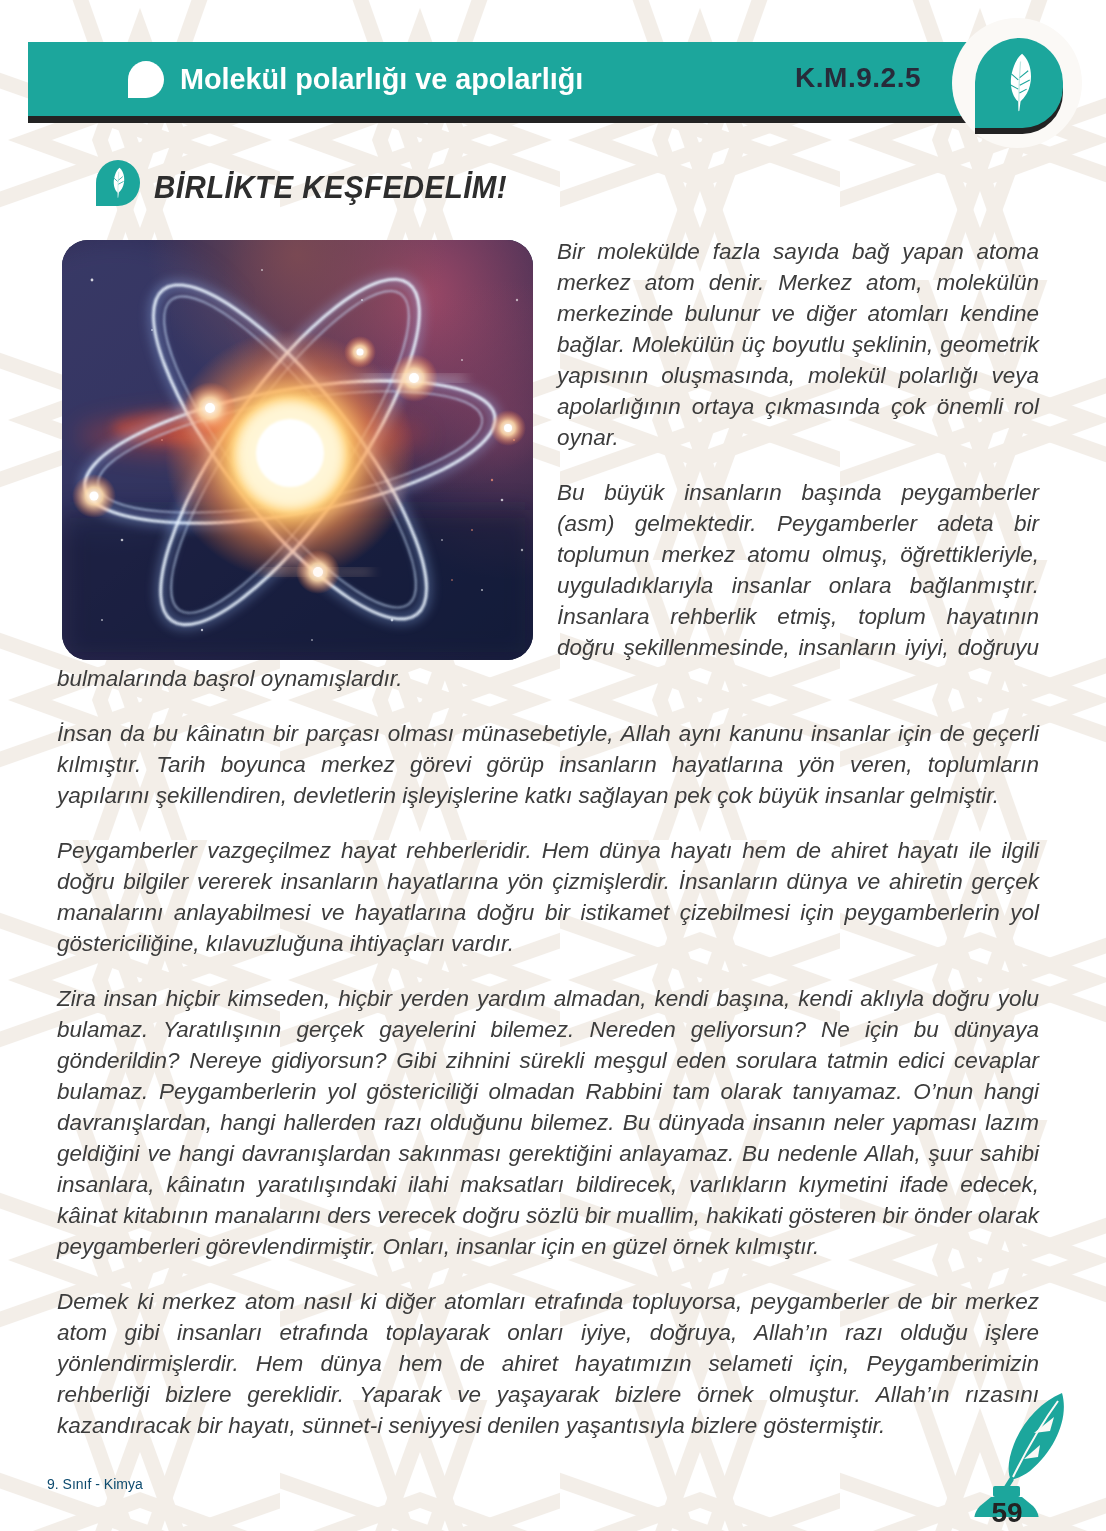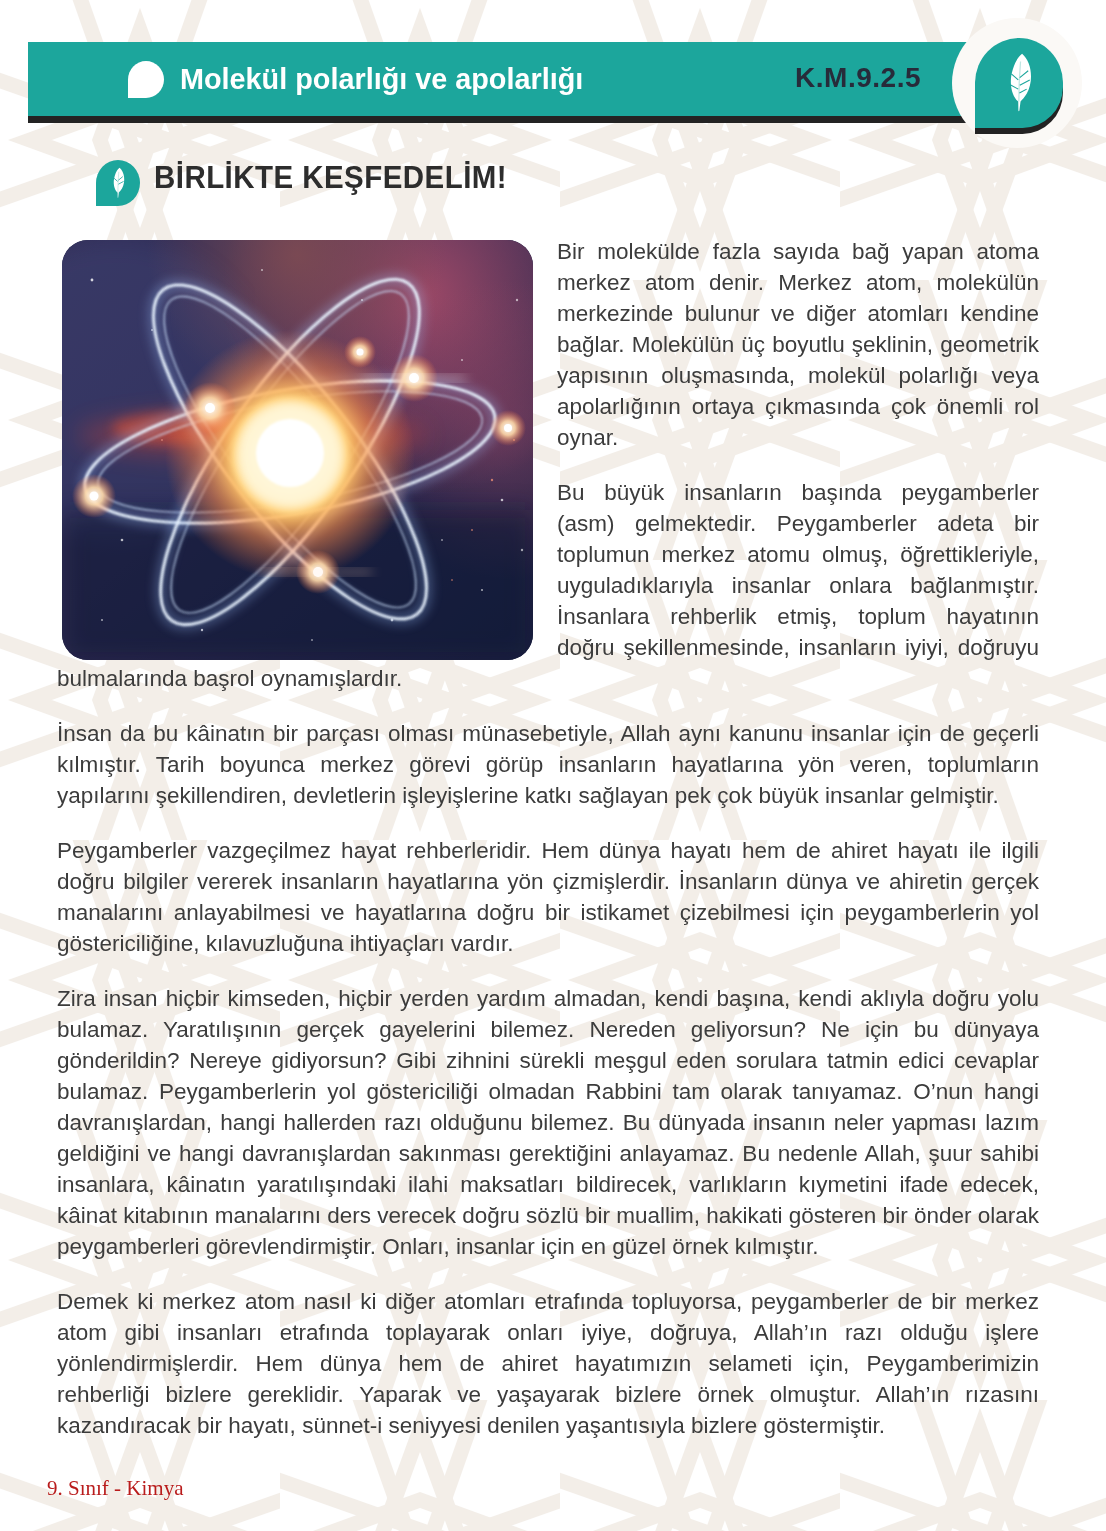--- a/index.html
+++ b/index.html
@@ -35,46 +35,46 @@
   }
   .corner-badge{
     position:absolute;left:975px;top:38px;width:88px;height:90px;
     background:#1ca69c;border-radius:50% 50% 46% 0;
     box-shadow:0 6px 0 #232323;z-index:4;
     display:flex;align-items:center;justify-content:center;
   }
 
   
   .discover{
-    position:absolute;left:96px;top:160px;display:flex;align-items:flex-start;z-index:2;
+    position:absolute;left:96px;top:160px;display:flex;align-items:flex-end;z-index:2;font-style:italic;
   }
   .drop-teal{
     width:44px;height:46px;background:#1ca69c;border-radius:50% 50% 50% 0;
     display:flex;align-items:center;justify-content:center;flex:0 0 auto;
   }
   .discover-title{
     margin:0 0 0 14px;font-size:31px;font-weight:800;color:#2d2d2d;
     transform:scaleX(.95);transform-origin:left center;letter-spacing:.5px;white-space:nowrap;
   }
 
   
   .content{
     position:absolute;left:57px;top:236px;width:991px;z-index:2;
     font-size:22.5px;line-height:31px;color:#3c3c3c;text-align:justify;
   }
-  .content p{margin:0 9px 24px 0;}
+  .content p{margin:0 9px 24px 0;font-style:italic;}
   .atom-figure{
     float:left;width:471px;height:420px;margin:4px 24px 0 5px;
     border-radius:26px;overflow:hidden;background:#1d2244;
   }
   .atom-figure svg{display:block;}
 
   
   .footer-label{
-    position:absolute;left:47px;top:1476px;font-size:21px;color:#b91c1c;z-index:2;font-family:Liberation Serif, serif;
+    position:absolute;left:47px;top:1476px;font-size:14px;color:#0c4a6e;z-index:2;
   }
   .page-badge{
     position:absolute;right:28px;bottom:14px;width:112px;height:128px;z-index:2;
   }
   .page-badge svg{position:absolute;left:0;top:0;}
   .page-num{
     position:absolute;left:14px;top:110px;width:54px;text-align:center;
     font-size:28px;font-weight:bold;color:#232323;line-height:1;
   }
 </style>
@@ -247,14 +247,28 @@
     <p>Bir molekülde fazla sayıda bağ yapan atoma merkez atom denir. Merkez atom, molekülün merkezinde bulunur ve diğer atomları kendine bağlar. Molekülün üç boyutlu şeklinin, geometrik yapısının oluşmasında, molekül polarlığı veya apolarlığının ortaya çıkmasında çok önemli rol oynar.</p>
     <p>Bu büyük insanların başında peygamberler (asm) gelmektedir. Peygamberler adeta bir toplumun merkez atomu olmuş, öğrettikleriyle, uyguladıklarıyla insanlar onlara bağlanmıştır. İnsanlara rehberlik etmiş, toplum hayatının doğru şekillenmesinde, insanların iyiyi, doğruyu bulmalarında başrol oynamışlardır.</p>
     <p>İnsan da bu kâinatın bir parçası olması münasebetiyle, Allah aynı kanunu insanlar için de geçerli kılmıştır. Tarih boyunca merkez görevi görüp insanların hayatlarına yön veren, toplumların yapılarını şekillendiren, devletlerin işleyişlerine katkı sağlayan pek çok büyük insanlar gelmiştir.</p>
     <p>Peygamberler vazgeçilmez hayat rehberleridir. Hem dünya hayatı hem de ahiret hayatı ile ilgili doğru bilgiler vererek insanların hayatlarına yön çizmişlerdir. İnsanların dünya ve ahiretin gerçek manalarını anlayabilmesi ve hayatlarına doğru bir istikamet çizebilmesi için peygamberlerin yol göstericiliğine, kılavuzluğuna ihtiyaçları vardır.</p>
     <p>Zira insan hiçbir kimseden, hiçbir yerden yardım almadan, kendi başına, kendi aklıyla doğru yolu bulamaz. Yaratılışının gerçek gayelerini bilemez. Nereden geliyorsun? Ne için bu dünyaya gönderildin? Nereye gidiyorsun? Gibi zihnini sürekli meşgul eden sorulara tatmin edici cevaplar bulamaz. Peygamberlerin yol göstericiliği olmadan Rabbini tam olarak tanıyamaz. O’nun hangi davranışlardan, hangi hallerden razı olduğunu bilemez. Bu dünyada insanın neler yapması lazım geldiğini ve hangi davranışlardan sakınması gerektiğini anlayamaz. Bu nedenle Allah, şuur sahibi insanlara, kâinatın yaratılışındaki ilahi maksatları bildirecek, varlıkların kıymetini ifade edecek, kâinat kitabının manalarını ders verecek doğru sözlü bir muallim, hakikati gösteren bir önder olarak peygamberleri görevlendirmiştir.  Onları, insanlar için en güzel örnek kılmıştır.</p>
     <p>Demek ki merkez atom nasıl ki diğer atomları etrafında topluyorsa, peygamberler de bir merkez atom gibi insanları etrafında toplayarak onları iyiye, doğruya, Allah’ın razı olduğu işlere yönlendirmişlerdir. Hem dünya hem de ahiret hayatımızın selameti için, Peygamberimizin rehberliği bizlere gereklidir. Yaparak ve yaşayarak bizlere örnek olmuştur. Allah’ın rızasını kazandıracak bir hayatı, sünnet-i seniyyesi denilen yaşantısıyla bizlere göstermiştir.</p>
   </main>
 
   <span class="footer-label">9. Sınıf - Kimya</span>
 
+  <div class="page-badge">
+    <svg width="112" height="128" viewBox="0 0 112 128" aria-hidden="true">
+      <path d="M96 4 C103 28 90 60 64 82 C57 87 50 90 45 91 C41 84 42 70 48 55 C57 32 75 13 96 4 Z" fill="#1ca69c"></path>
+      <path d="M92 12 C76 34 60 62 47 88" stroke="#fbf9f6" stroke-width="2" fill="none"></path>
+      <path d="M88 28 L68 44 L84 42 Z" fill="#fbf9f6"></path>
+      <path d="M74 56 L58 70 L72 68 Z" fill="#fbf9f6"></path>
+      <path d="M45 91 L35 107" stroke="#1ca69c" stroke-width="5" stroke-linecap="round" fill="none"></path>
+      <g fill="#1ca69c">
+        <rect x="27" y="97" width="27" height="11" rx="2"></rect>
+        <path d="M25 108 L56 108 L67 117 C74 124 75 135 68 141 L13 141 C6 135 7 124 14 117 Z"></path>
+      </g>
+    </svg>
+    <span class="page-num">59</span>
+  </div>
 
 </div>
 
 </body></html>

